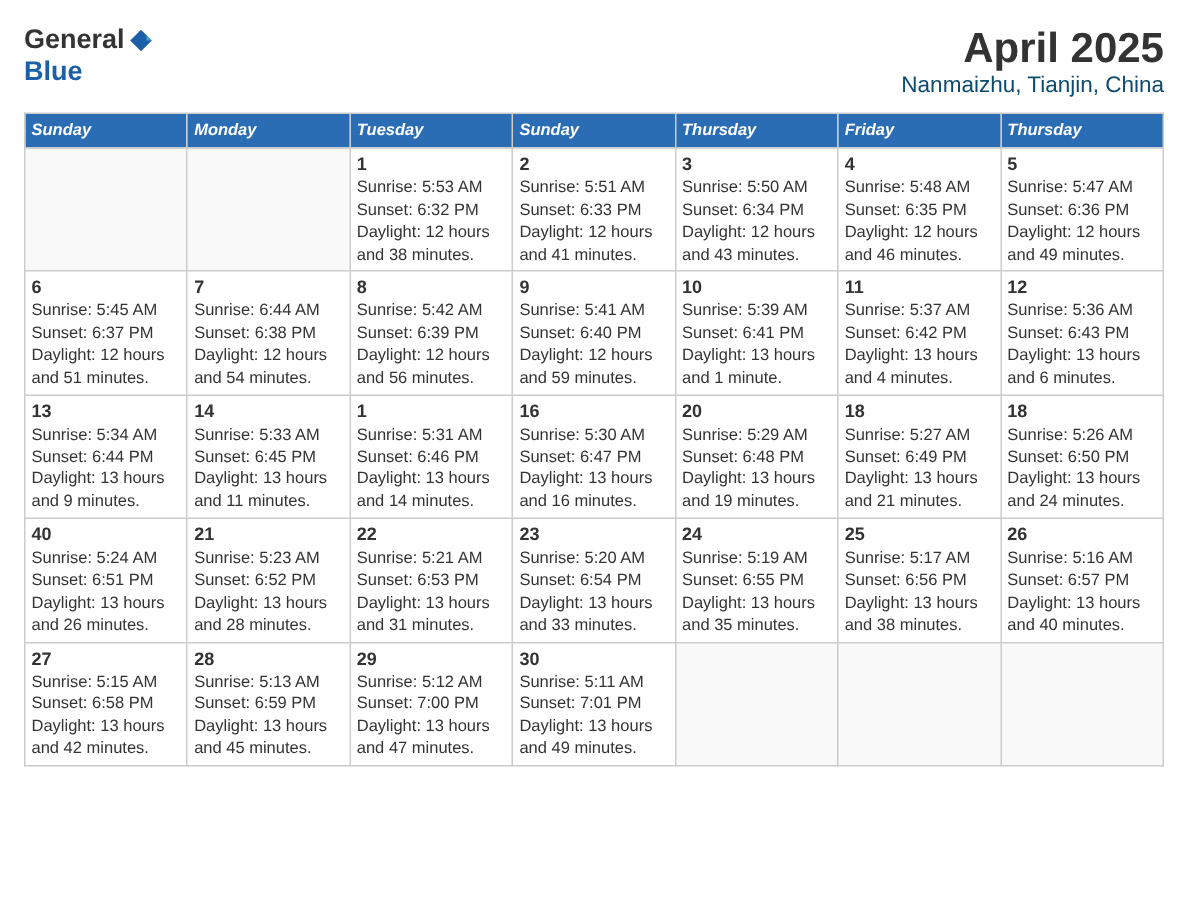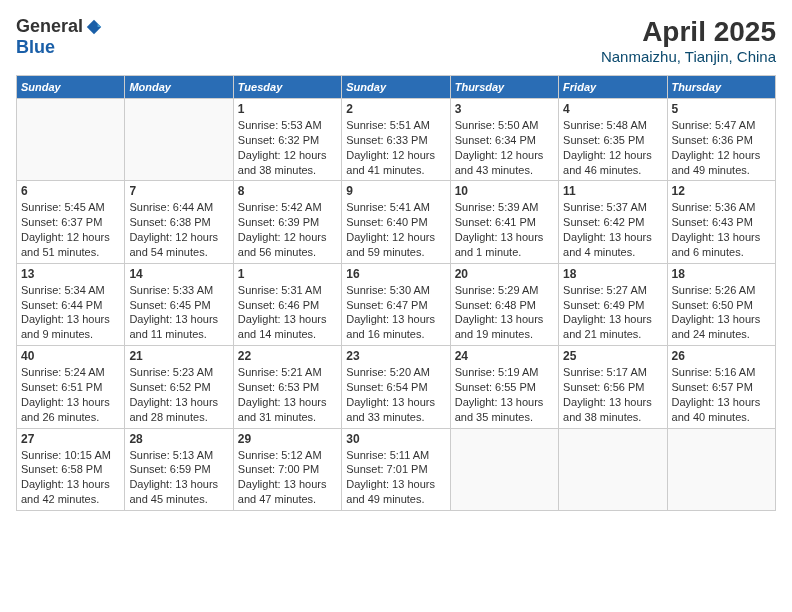--- a/index.html
+++ b/index.html
@@ -320,21 +320,21 @@
             <span class="day-num">26</span>
             <div class="cell-info">Sunrise: 5:16 AM
 Sunset: 6:57 PM
 Daylight: 13 hours
 and 40 minutes.</div>
           </td>
         </tr>
         <tr>
           <td>
             <span class="day-num">27</span>
-            <div class="cell-info">Sunrise: 10:15 AM
+            <div class="cell-info">Sunrise: 5:15 AM
 Sunset: 6:58 PM
 Daylight: 13 hours
 and 42 minutes.</div>
           </td>
           <td>
             <span class="day-num">28</span>
             <div class="cell-info">Sunrise: 5:13 AM
 Sunset: 6:59 PM
 Daylight: 13 hours
 and 45 minutes.</div>

